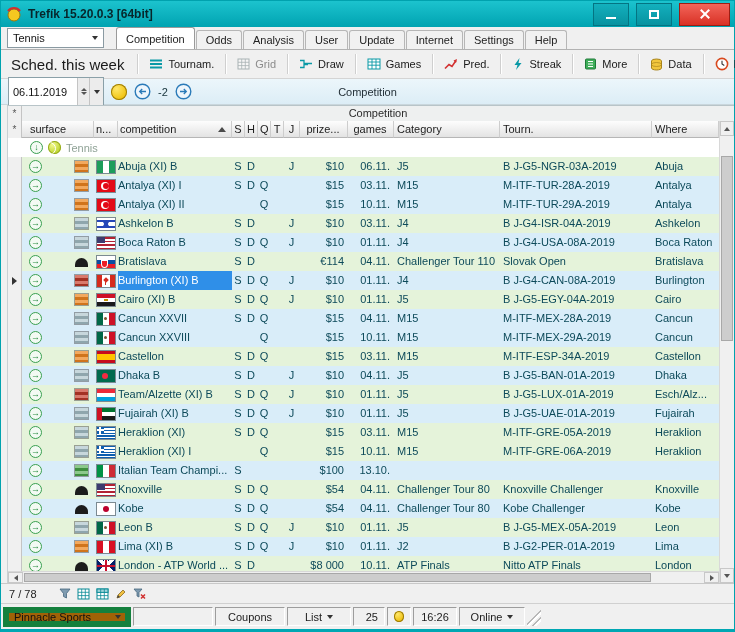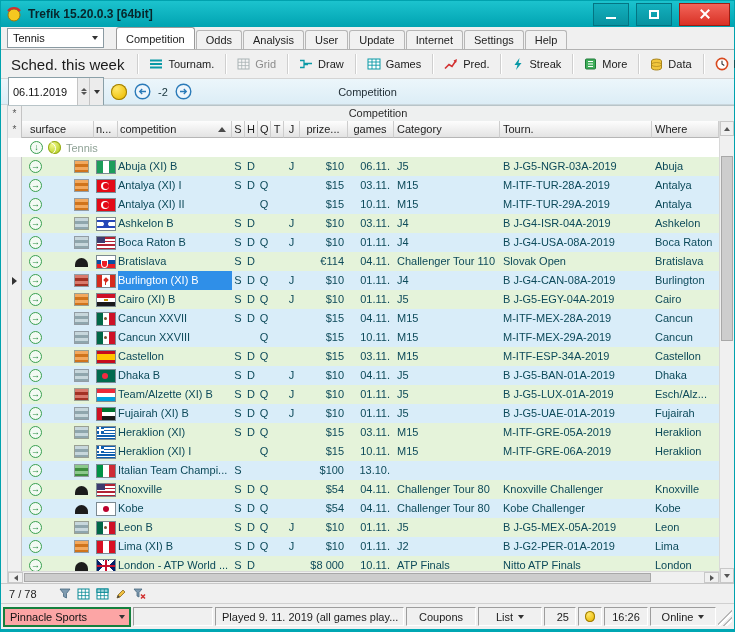--- a/index.html
+++ b/index.html
@@ -148,21 +148,21 @@
   .arr.left{border-top:3.5px solid transparent;border-bottom:3.5px solid transparent;border-right:4.5px solid #555}
   .arr.right{border-top:3.5px solid transparent;border-bottom:3.5px solid transparent;border-left:4.5px solid #555}
 
   
   .footbar{height:19px;flex:none;background:#f0f0f0;display:flex;align-items:center;gap:6px;padding-left:8px;border-top:1px solid #c8c8c8}
   .counter{font-size:11px;color:#222;margin-right:16px}
   .ficon{display:inline-flex;align-items:center}
 
   
   .statusbar{height:25px;flex:none;background:#f0f0f0;border-top:1px solid #d0d0d0;display:flex;align-items:center;padding:0 2px}
-  .bookmaker{box-sizing:border-box;width:128px;height:20px;background:#fca5a5;border:2px solid #15803d;display:flex;align-items:center;font-size:11px;padding-left:5px;color:#111;flex:none}
+  .bookmaker{box-sizing:border-box;width:128px;height:20px;background:#a16207;border:6px solid #15803d;display:flex;align-items:center;font-size:11px;padding-left:5px;color:#111;flex:none}
   .bookmaker .dd-arrow{margin-left:auto;margin-right:4px}
   .sb-sec{box-sizing:border-box;height:19px;border:1px solid;border-color:#9d9d9d #ffffff #ffffff #9d9d9d;display:flex;align-items:center;font-size:11px;color:#1c1c1c;padding:0 6px;margin-left:2px;white-space:nowrap;overflow:hidden}
   .sb-empty{width:80px}
   .sb-played{flex:1}
   .sb-coupons{width:70px;justify-content:center}
   .sb-list{width:64px;justify-content:center;gap:5px}
   .sb-page{width:32px;justify-content:flex-end}
   .sb-ball{width:24px;justify-content:center}
   .sb-time{width:44px;justify-content:center}
   .sb-online{width:66px;justify-content:center;gap:5px}
@@ -910,23 +910,20 @@
         </svg>
       </span>
   </div>
 
   <div class="statusbar">
     <div class="bookmaker">
       <span>Pinnacle Sports</span>
       <span class="dd-arrow"></span>
     </div>
     <div class="sb-sec sb-empty"></div>
-    <div class="sb-sec sb-played">
-        <span>Played  9. 11. 2019 (all games play...</span>
-      </div>
     <div class="sb-sec sb-coupons">
         <span>Coupons</span>
       </div>
     <div class="sb-sec sb-list">
         <span>List</span>
         <span class="dd-arrow"></span>
       </div>
     <div class="sb-sec sb-page">
         <span>25</span>
       </div>

